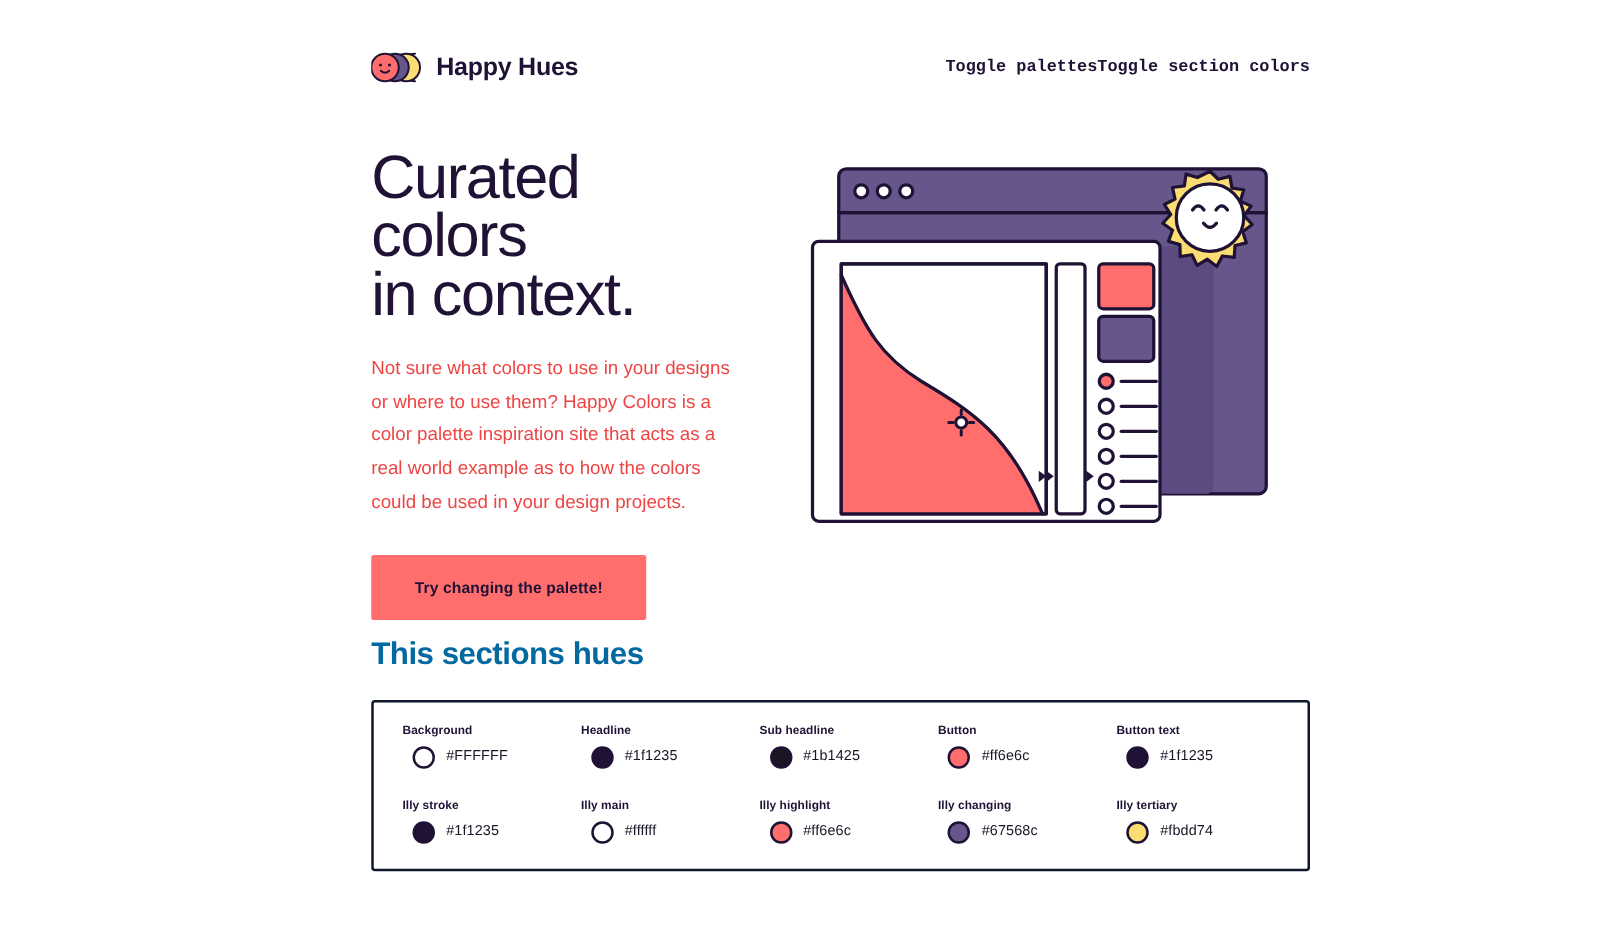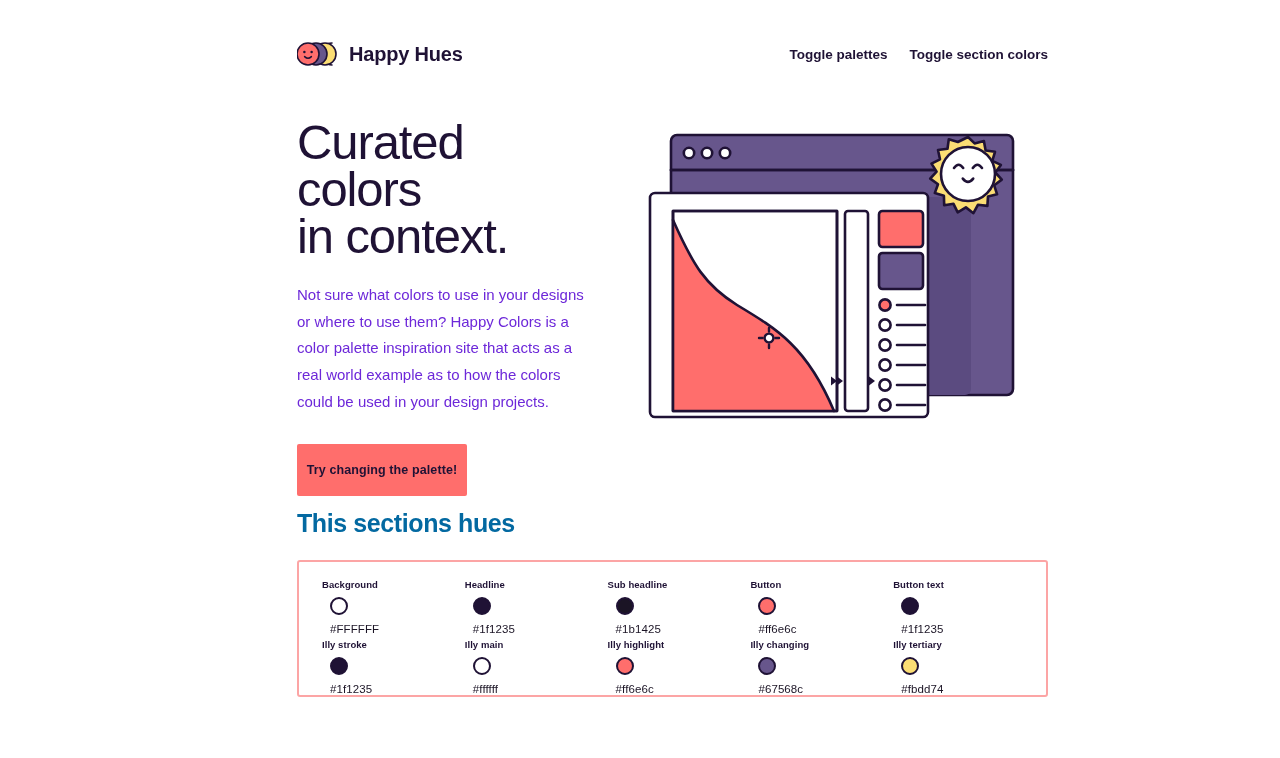--- a/index.html
+++ b/index.html
@@ -41,21 +41,21 @@
   .brand-name {
     font-size: 20px;
     font-weight: bold;
     color: #1f1235;
     letter-spacing: -0.2px;
     line-height: 1;
   }
   .header-nav {
     display: flex;
     align-items: flex-end;
-    gap: 22px;
+    font-family: Liberation Mono, monospace;
   }
   .nav-link {
     font-size: 13.5px;
     font-weight: bold;
     color: #1f1235;
     text-decoration: none;
     white-space: nowrap;
     cursor: pointer;
     background: none;
     border: none;
@@ -83,27 +83,27 @@
     font-weight: normal;
     color: #1f1235;
     letter-spacing: -1.1px;
     margin: 0 0 0 0;
     padding-top: 9px;
   }
   .hero-sub {
     margin-top: 22px;
     font-size: 15px;
     line-height: 26.7px;
-    color: #6d28d9;
+    color: #ef4444;
     width: 292px;
   }
   .hero-btn {
     margin-top: 28px;
     display: inline-block;
-    width: 170px;
+    width: 220px;
     height: 52px;
     background: #ff6e6c;
     border: none;
     border-radius: 2px;
     color: #1f1235;
     font-size: 12.5px;
     font-weight: bold;
     font-family: inherit;
     cursor: pointer;
     letter-spacing: 0.1px;
@@ -129,21 +129,21 @@
     font-size: 25px;
     font-weight: bold;
     color: #0369a1;
     letter-spacing: -0.4px;
     line-height: 1.1;
   }
   .hues-card {
     margin-top: 22px;
     width: 751px;
     height: 137px;
-    border: 2px solid #fca5a5;
+    border: 2px solid #0f172a;
     border-radius: 3px;
     background: #FFFFFF;
     padding: 18px 0 0 0;
   }
   .hues-grid {
     display: grid;
     grid-template-columns: repeat(5, 1fr);
     grid-row-gap: 8px;
     padding-left: 23px;
     padding-right: 10px;
@@ -152,23 +152,23 @@
   .hue-label {
     font-size: 9.5px;
     font-weight: bold;
     color: #1f1235;
     letter-spacing: 0.05px;
     line-height: 1;
     margin-bottom: 8px;
   }
   .hue-row {
     display: flex;
+    align-items: center;
     gap: 9px;
     padding-left: 8px;
-    flex-direction: column;
   }
   .hue-swatch {
     width: 18px;
     height: 18px;
     border-radius: 50%;
     border: 2px solid #1f1235;
     flex: 0 0 auto;
   }
   .hue-value {
     font-size: 11.5px;

